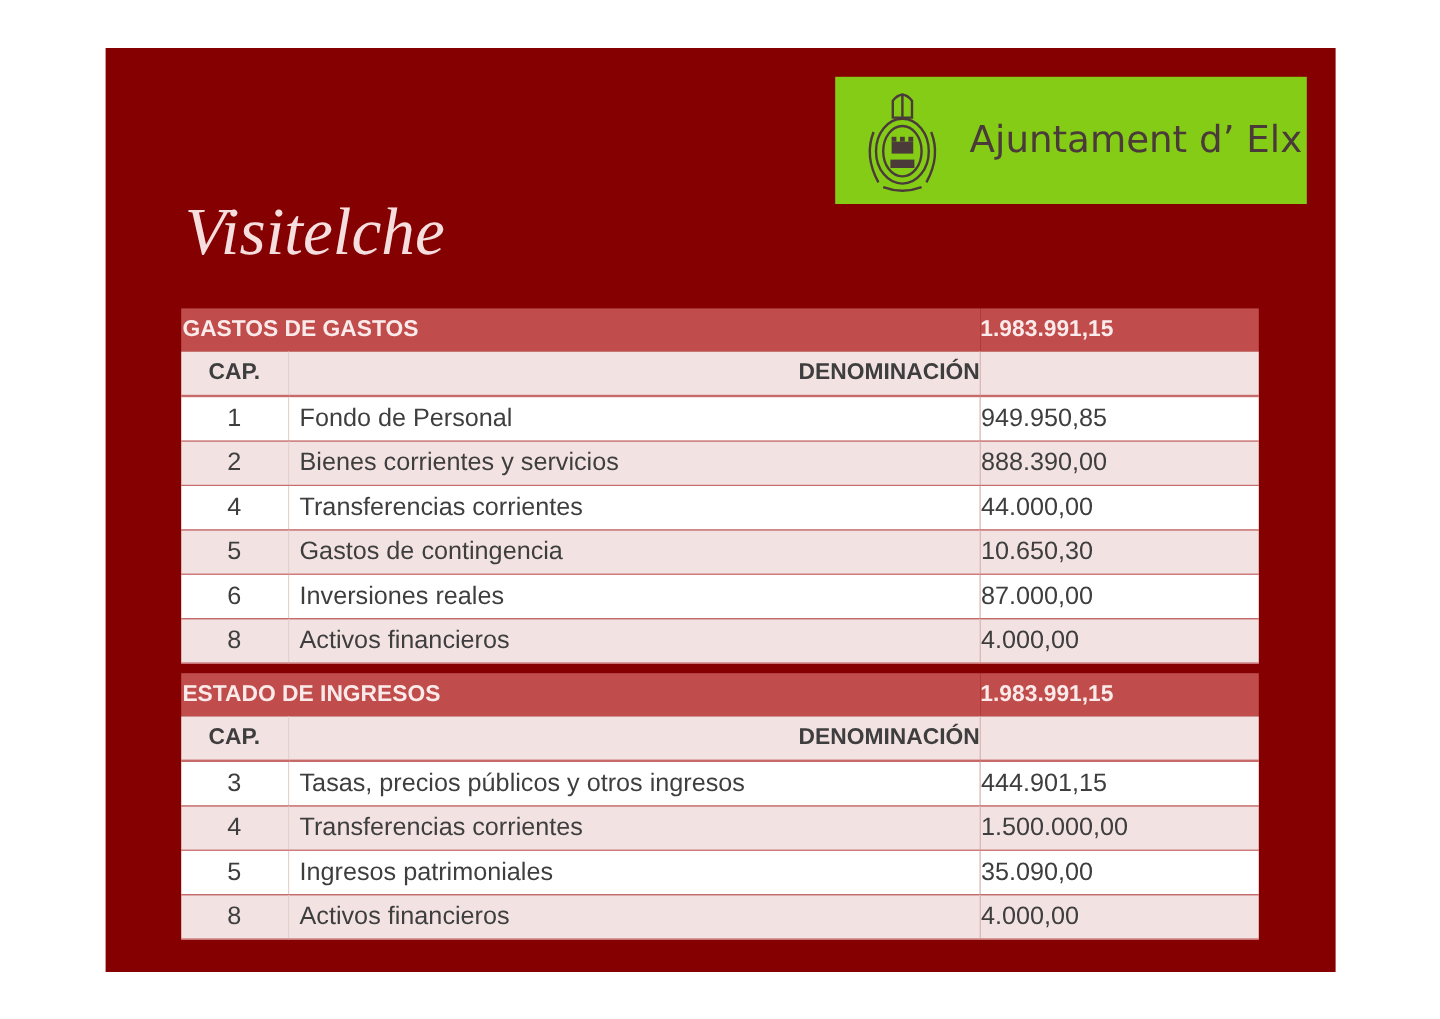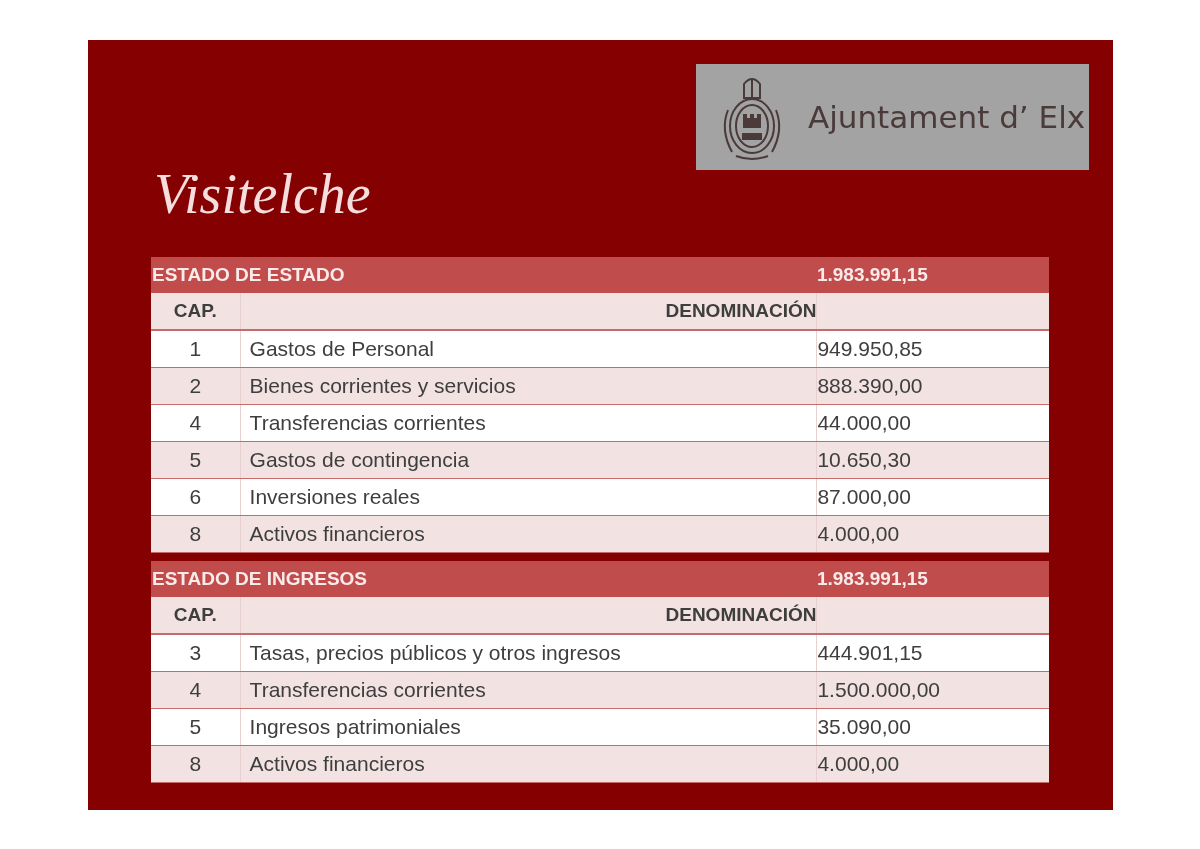--- a/index.html
+++ b/index.html
@@ -1,18 +1,18 @@
 <!DOCTYPE html>
 <html><head>
 <meta charset="utf-8">
 <style>
   html, body { margin:0; padding:0; background:#ffffff; }
   body { width:1200px; height:849px; position:relative; overflow:hidden; font-family:"Liberation Sans", sans-serif; }
   .slide { position:absolute; left:88px; top:40px; width:1025px; height:770px; background:#850000; }
-  .logo-box { position:absolute; left:608px; top:24px; width:393px; height:106px; background:#a3a3a3; display:flex; align-items:center; }
+  .logo-box { position:absolute; left:608px; top:24px; width:393px; height:106px; background:#84cc16; display:flex; align-items:center; }
   .crest { width:72px; height:94px; margin-left:20px; }
   .logo-text { margin-left:20px; font-size:31px; color:#4a3a3a; font-family:"DejaVu Sans", sans-serif; letter-spacing:0px; }
   .title { position:absolute; left:66px; top:122px; font-family:Liberation Serif, serif; font-style:italic; font-size:56px; color:#f6dede; letter-spacing:0px; }
   table { position:absolute; left:63px; width:898px; border-collapse:collapse; font-family:"Liberation Sans", sans-serif; }
   .t-gastos { top:217px; }
   .t-ingresos { top:521px; }
   td, th { padding:0; height:36px; font-size:21px; color:#3e3e3e; border-bottom:1.5px solid #c76a6a; }
   tr.head td { background:#c04c4c; color:#fbeaea; font-weight:bold; font-size:19px; height:36px; border-bottom:none; }
   tr.colhead th { background:#f2e2e2; font-weight:bold; font-size:19px; color:#3e3e3e; border-bottom:2px solid #c76a6a; }
   tr.row.odd td { background:#ffffff; }
@@ -49,31 +49,31 @@
       </g>
     </svg>
     <span class="logo-text">Ajuntament d’ Elx</span>
   </div>
 
   <div class="title">Visitelche</div>
 
   <table class="t-gastos">
     <tbody>
         <tr class="head">
-      <td class="h-label" colspan="2">ESTADO DE ESTADO</td>
+      <td class="h-label" colspan="2">GASTOS DE GASTOS</td>
       <td class="h-total">1.983.991,15</td>
     </tr>
     <tr class="colhead">
       <th class="c-cap">CAP.</th>
       <th class="c-den c-den-h">DENOMINACIÓN</th>
       <th class="c-amt"></th>
     </tr>
     <tr class="row odd">
       <td class="c-cap">1</td>
-      <td class="c-den">Gastos de Personal</td>
+      <td class="c-den">Fondo de Personal</td>
       <td class="c-amt">949.950,85</td>
     </tr>
     <tr class="row even">
       <td class="c-cap">2</td>
       <td class="c-den">Bienes corrientes y servicios</td>
       <td class="c-amt">888.390,00</td>
     </tr>
     <tr class="row odd">
       <td class="c-cap">4</td>
       <td class="c-den">Transferencias corrientes</td>

